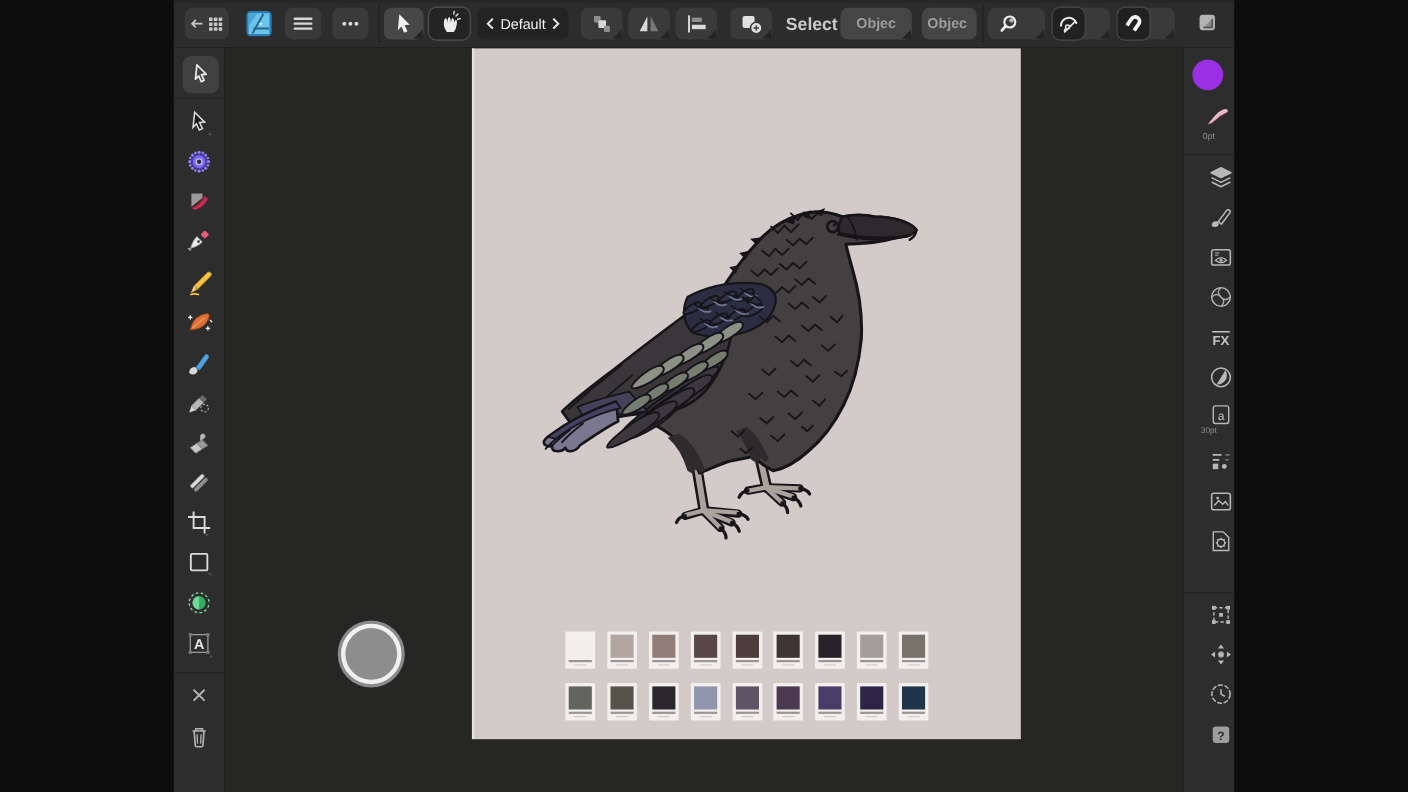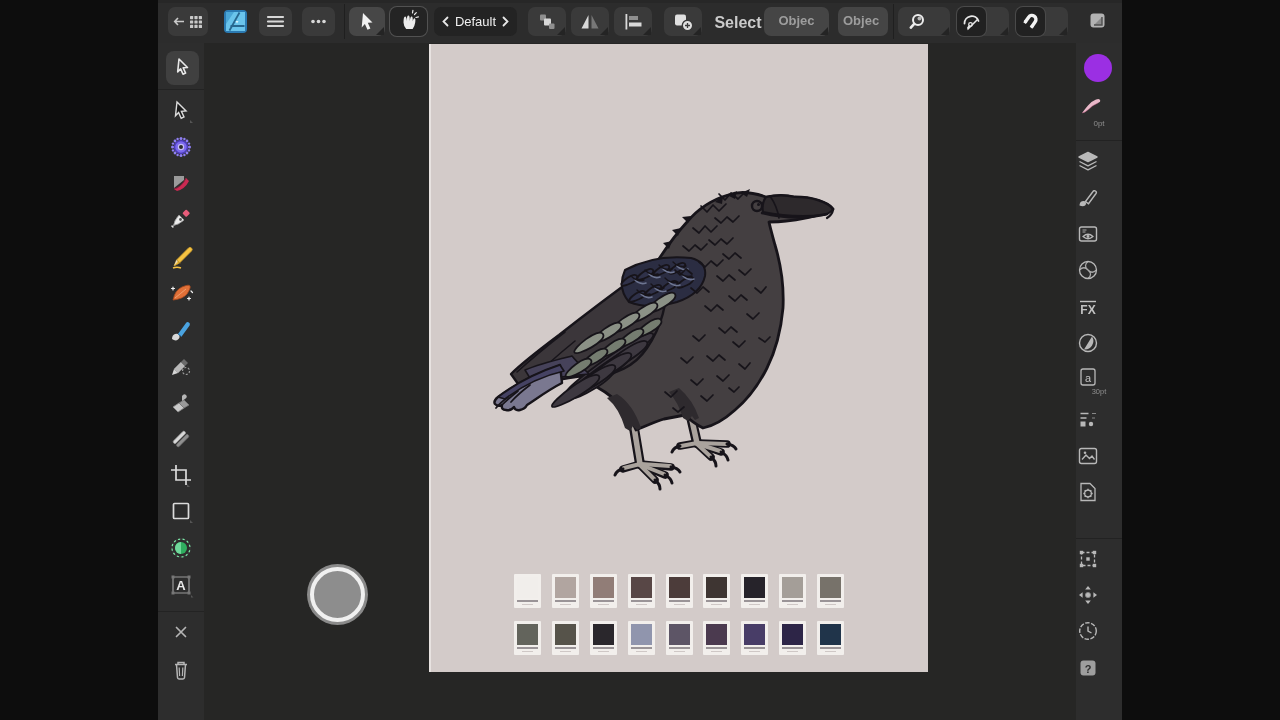--- a/index.html
+++ b/index.html
@@ -7,21 +7,21 @@
   #stage{position:relative;width:1244px;height:720px;}
   #topbar{left:158px;top:0;width:964px;height:43px;background:linear-gradient(#272727 0 3px,#2c2c2c 3px);}
   #leftstrip{left:158px;top:43px;width:46px;height:677px;background:#2d2d2d;}
   #canvas{left:204px;top:43px;width:872px;height:677px;background:#262625;}
   #rightbar{left:1076px;top:43px;width:46px;height:677px;background:#2d2d2d;}
   #artboard{left:429px;top:44px;width:499px;height:628px;background:#d3cbc9;box-shadow:inset 2px 0 0 #e8e3e1;}
   .tbtn{position:absolute;top:7px;height:29px;border-radius:7px;background:#3a3a3a;}
   .fold:after{content:"";position:absolute;right:1px;bottom:1px;width:0;height:0;border-left:8px solid transparent;border-bottom:8px solid #242424;}
   .vline{position:absolute;top:4px;height:35px;width:1px;background:#1f1f1f;}
   .ltool{position:absolute;left:0;width:46px;height:30px;text-align:center;}
-  .ricon{position:absolute;left:0;width:46px;text-align:left;}
+  .ricon{position:absolute;left:0;width:46px;text-align:right;}
   .swatch{position:absolute;width:27px;height:34px;background:#f2efec;border-radius:1px;}
   .swatch .c{position:absolute;left:3px;top:3px;width:21px;height:21px;}
   .swatch .l1{position:absolute;left:3px;top:26px;width:21px;height:2px;background:#9a9497;}
   .swatch .l2{position:absolute;left:8px;top:30px;width:11px;height:1px;background:#cfc8c6;}
 </style>
 </head>
 <body>
 <div id="stage">
   <div class="abs" id="topbar">
     <div class="tbtn" style="left:10px;width:40px;">

